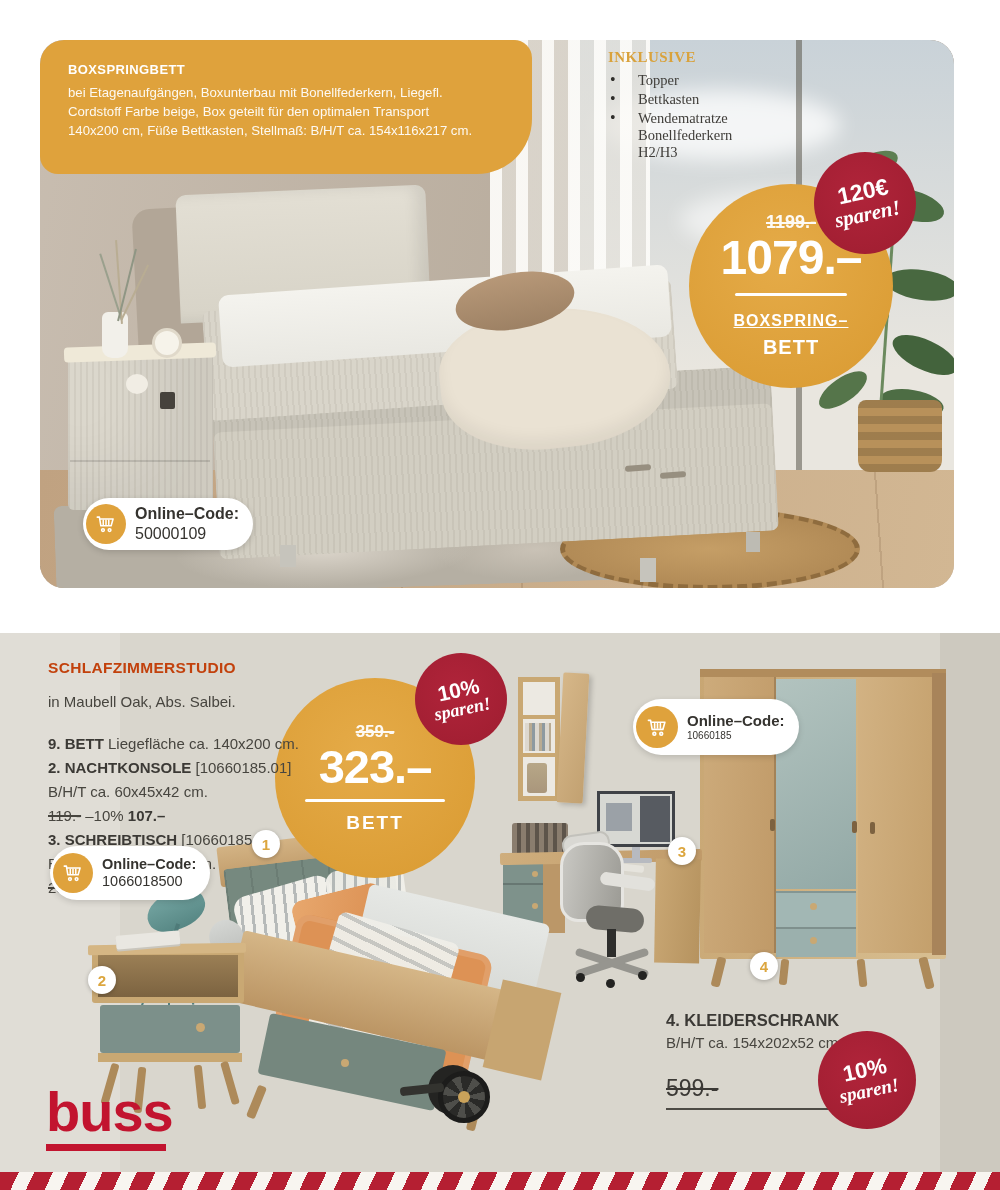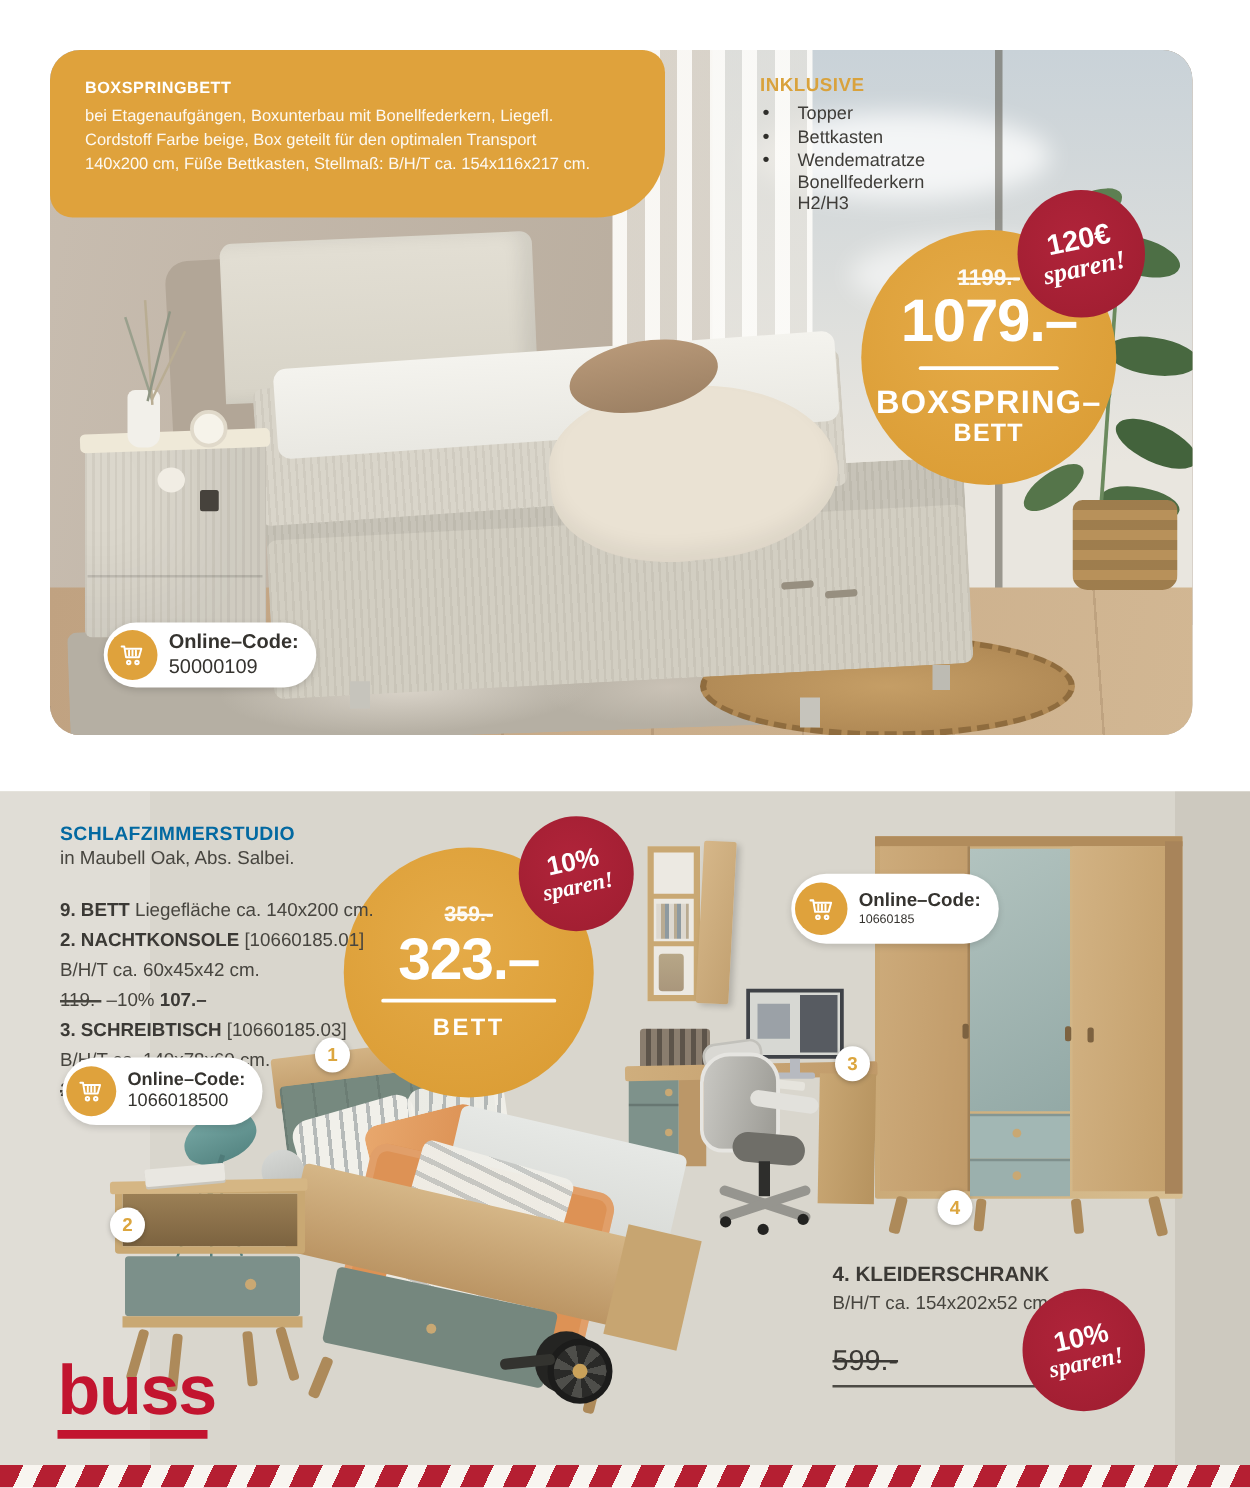--- a/index.html
+++ b/index.html
@@ -13,21 +13,21 @@
   .striped{background:repeating-linear-gradient(100deg,#f1f0ea 0 8px,#b6bab9 8px 11px);}
   .throwstripes{background:repeating-linear-gradient(10deg,#efeee8 0 9px,#c6c8c5 9px 13px);}
   .wood{background:linear-gradient(100deg,#cfae7d,#c09a69);}
   .leg{background:#ad8a5a;border-radius:3px;}
   .leaf{position:absolute;border-radius:50%;}
   
   .desc-panel{position:absolute;left:0;top:0;width:492px;height:134px;background:#dfa23c;
               border-radius:24px 18px 55px 18px;padding:22px 0 0 28px;box-sizing:border-box;z-index:6;}
   .panel-title{font-size:13px;font-weight:bold;color:#fff;letter-spacing:.4px;margin-bottom:6px;}
   .panel-line{font-size:13.2px;line-height:19px;color:#fdf9f2;}
-  .inklusive{position:absolute;left:568px;top:20px;width:190px;z-index:6;}
+  .inklusive{position:absolute;left:568px;top:9px;width:190px;z-index:6;font-family:Liberation Serif, serif;}
   .ink-title{font-size:15px;font-weight:bold;color:#d9a23c;letter-spacing:.4px;margin-bottom:6px;}
   .inklusive ul{margin:0;padding:0;list-style:none;}
   .inklusive li{position:relative;font-size:14.5px;line-height:17px;color:#3f3d39;padding-left:30px;width:125px;margin-bottom:2px;}
   .inklusive li::before{content:"•";position:absolute;left:2px;top:-1px;font-size:16px;color:#2f2e2b;}
   .price-circle{position:absolute;border-radius:50%;
                 background:radial-gradient(circle at 45% 38%,#e5ab48,#d99a31);
                 color:#fff;display:flex;flex-direction:column;align-items:center;z-index:5;}
   .strike{text-decoration:line-through;text-decoration-thickness:2px;}
   .pc-old{font-size:18px;font-weight:bold;opacity:.95;}
   .pc-price{font-weight:bold;letter-spacing:-1px;line-height:1.05;}
@@ -41,22 +41,22 @@
   .code-pill{position:absolute;display:flex;align-items:center;background:#fff;border-radius:30px;
              padding:3px 14px 3px 3px;gap:9px;box-shadow:0 2px 6px rgba(0,0,0,.15);z-index:8;}
   .cart-circle{border-radius:50%;background:#dfa23c;display:flex;align-items:center;justify-content:center;flex:none;}
   .code-label{font-weight:bold;color:#35332f;line-height:1.25;}
   .code-value{color:#35332f;line-height:1.2;}
   .marker{position:absolute;width:28px;height:28px;border-radius:50%;background:#fff;color:#dca63f;
           font-size:15px;font-weight:bold;display:flex;align-items:center;justify-content:center;
           box-shadow:0 1px 4px rgba(0,0,0,.25);z-index:9;}
   
   .bottom{position:absolute;left:0;top:633px;width:1000px;height:539px;background:#d9d6cd;overflow:hidden;}
-  .studio-title{font-size:15.5px;font-weight:bold;letter-spacing:.3px;color:#0369a1;}
-  .studio-sub{font-size:15px;color:#47453f;margin-top:1px;}
+  .studio-title{font-size:15.5px;font-weight:bold;letter-spacing:.3px;color:#c2410c;}
+  .studio-sub{font-size:15px;color:#47453f;margin-top:16px;}
   .plist{margin-top:22px;font-size:15px;line-height:24px;color:#47453f;}
   .pname{font-weight:bold;color:#3b3935;}
   .kl-title{font-size:16.5px;font-weight:bold;color:#3b3935;}
   .kl-dims{font-size:15px;color:#47453f;margin-top:4px;}
   .kl-old{font-size:23px;color:#3b3935;margin-top:24px;}
   .kl-line{width:172px;height:2px;background:#4d4b45;margin-top:6px;}
   .kl-price{font-size:57px;font-weight:bold;color:#34332e;letter-spacing:-2px;line-height:1.0;margin-top:2px;}
   .logo-text{font-size:56px;font-weight:800;color:#c2142f;letter-spacing:-1px;line-height:1;}
   .logo-bar{width:120px;height:7px;background:#c2142f;margin-top:4px;}
   .footer-stripes{position:absolute;left:0;top:1172px;width:1000px;height:18px;
@@ -138,21 +138,21 @@
         <li>Topper</li>
         <li>Bettkasten</li>
         <li>Wendematratze Bonellfederkern H2/H3</li>
       </ul>
     </div>
 
     <div class="price-circle" style="left:649px;top:144px;width:204px;height:204px;padding-top:0;justify-content:center;">
       <div class="pc-old strike">1199.-</div>
       <div class="pc-price" style="font-size:48px;">1079.–</div>
       <div class="pc-div" style="width:112px;margin:10px 0 12px;"></div>
-      <div class="pc-label" style="font-size:26px;line-height:26px;">BOXSPRING–</div>
+      <div class="pc-label" style="font-size:16px;line-height:26px;text-decoration:underline;">BOXSPRING–</div>
       <div class="pc-label" style="font-size:20px;line-height:26px;">BETT</div>
     </div>
 
     <div class="save-badge" style="left:774px;top:112px;width:102px;height:102px;">
       <div class="sb-inner">
         <div class="sb-amount" style="font-size:23px;">120€</div>
         <div class="sb-script" style="font-size:21px;">sparen!</div>
       </div>
     </div>
 

